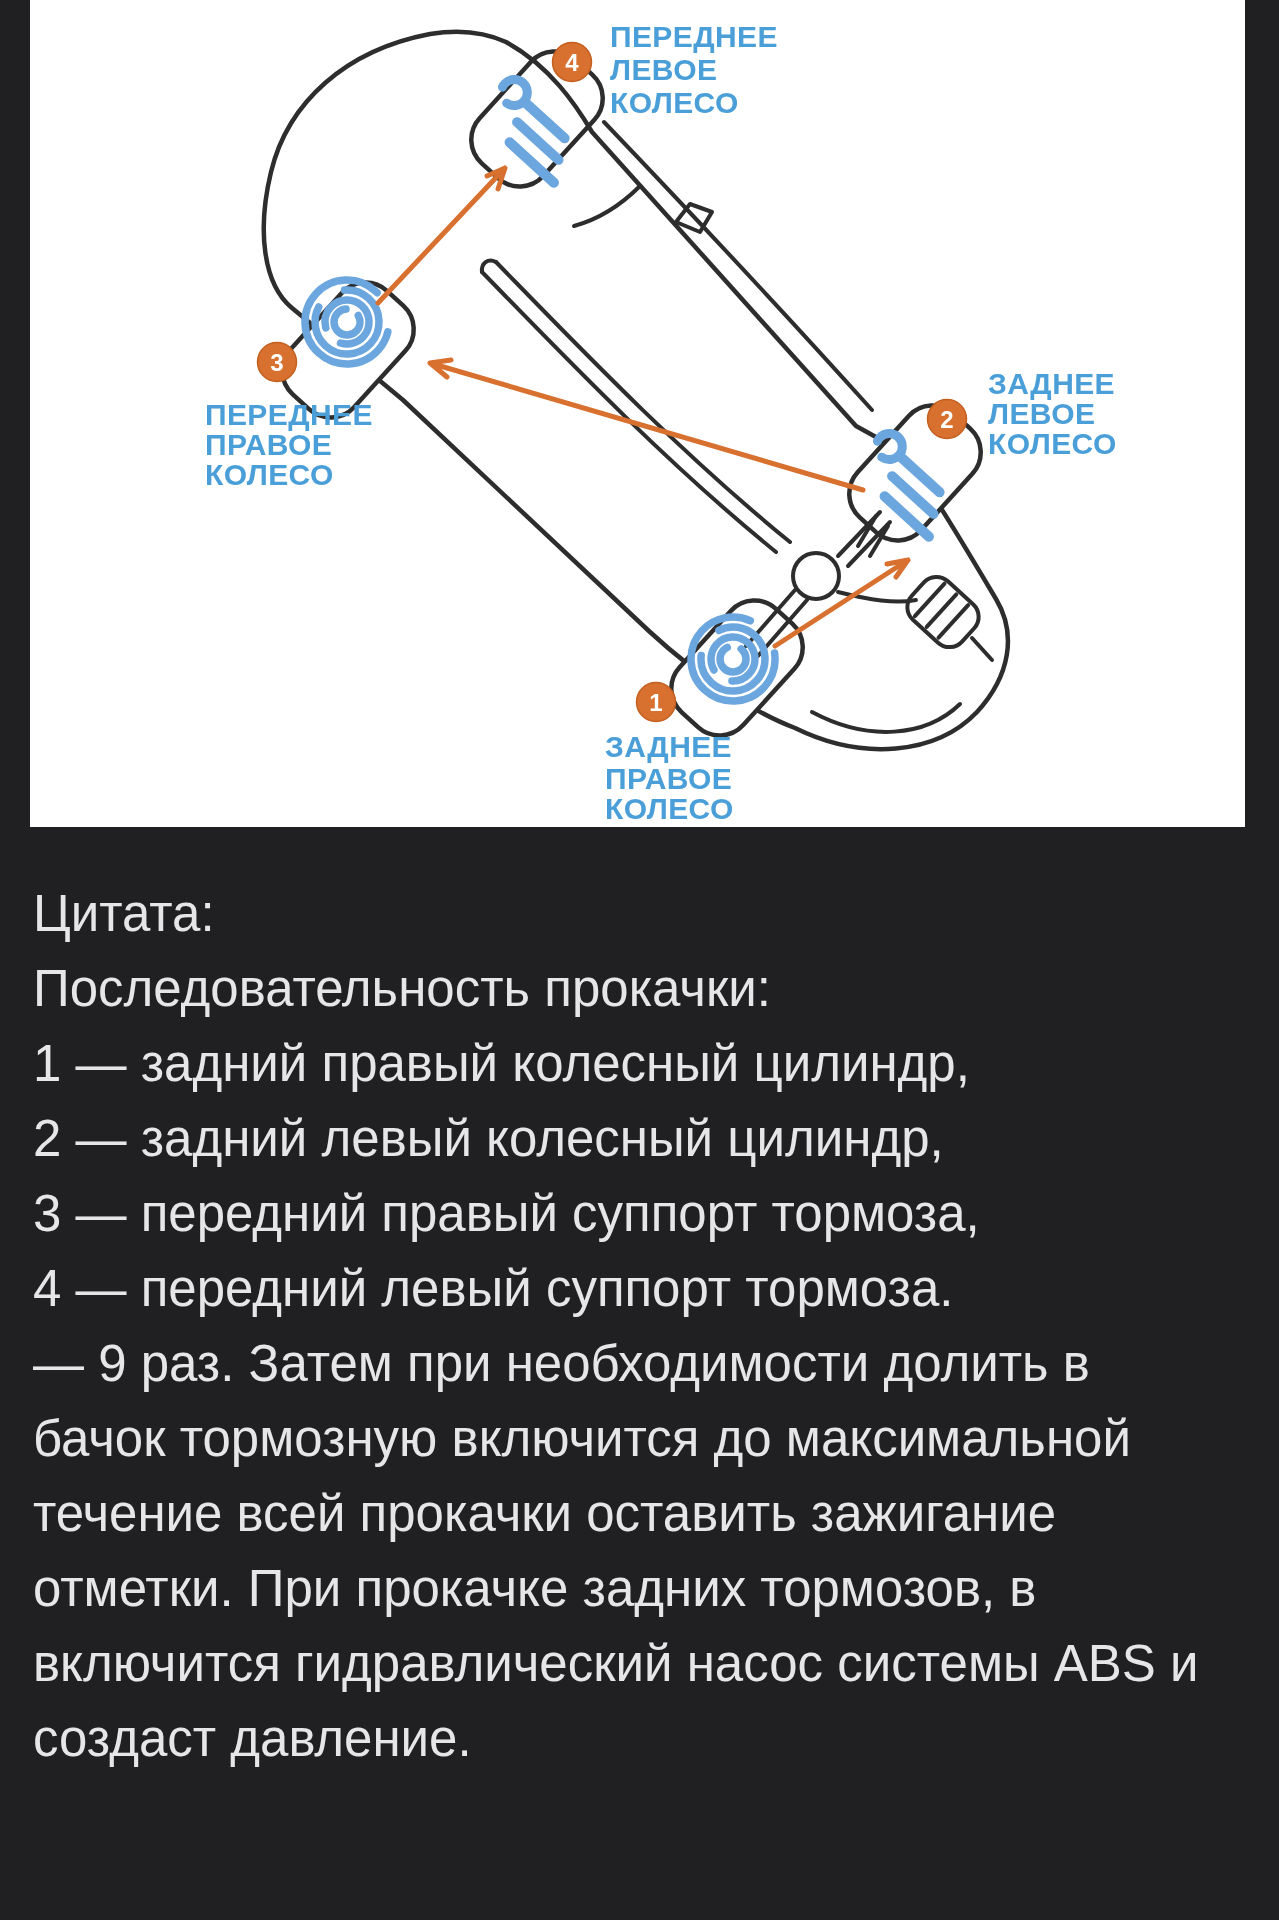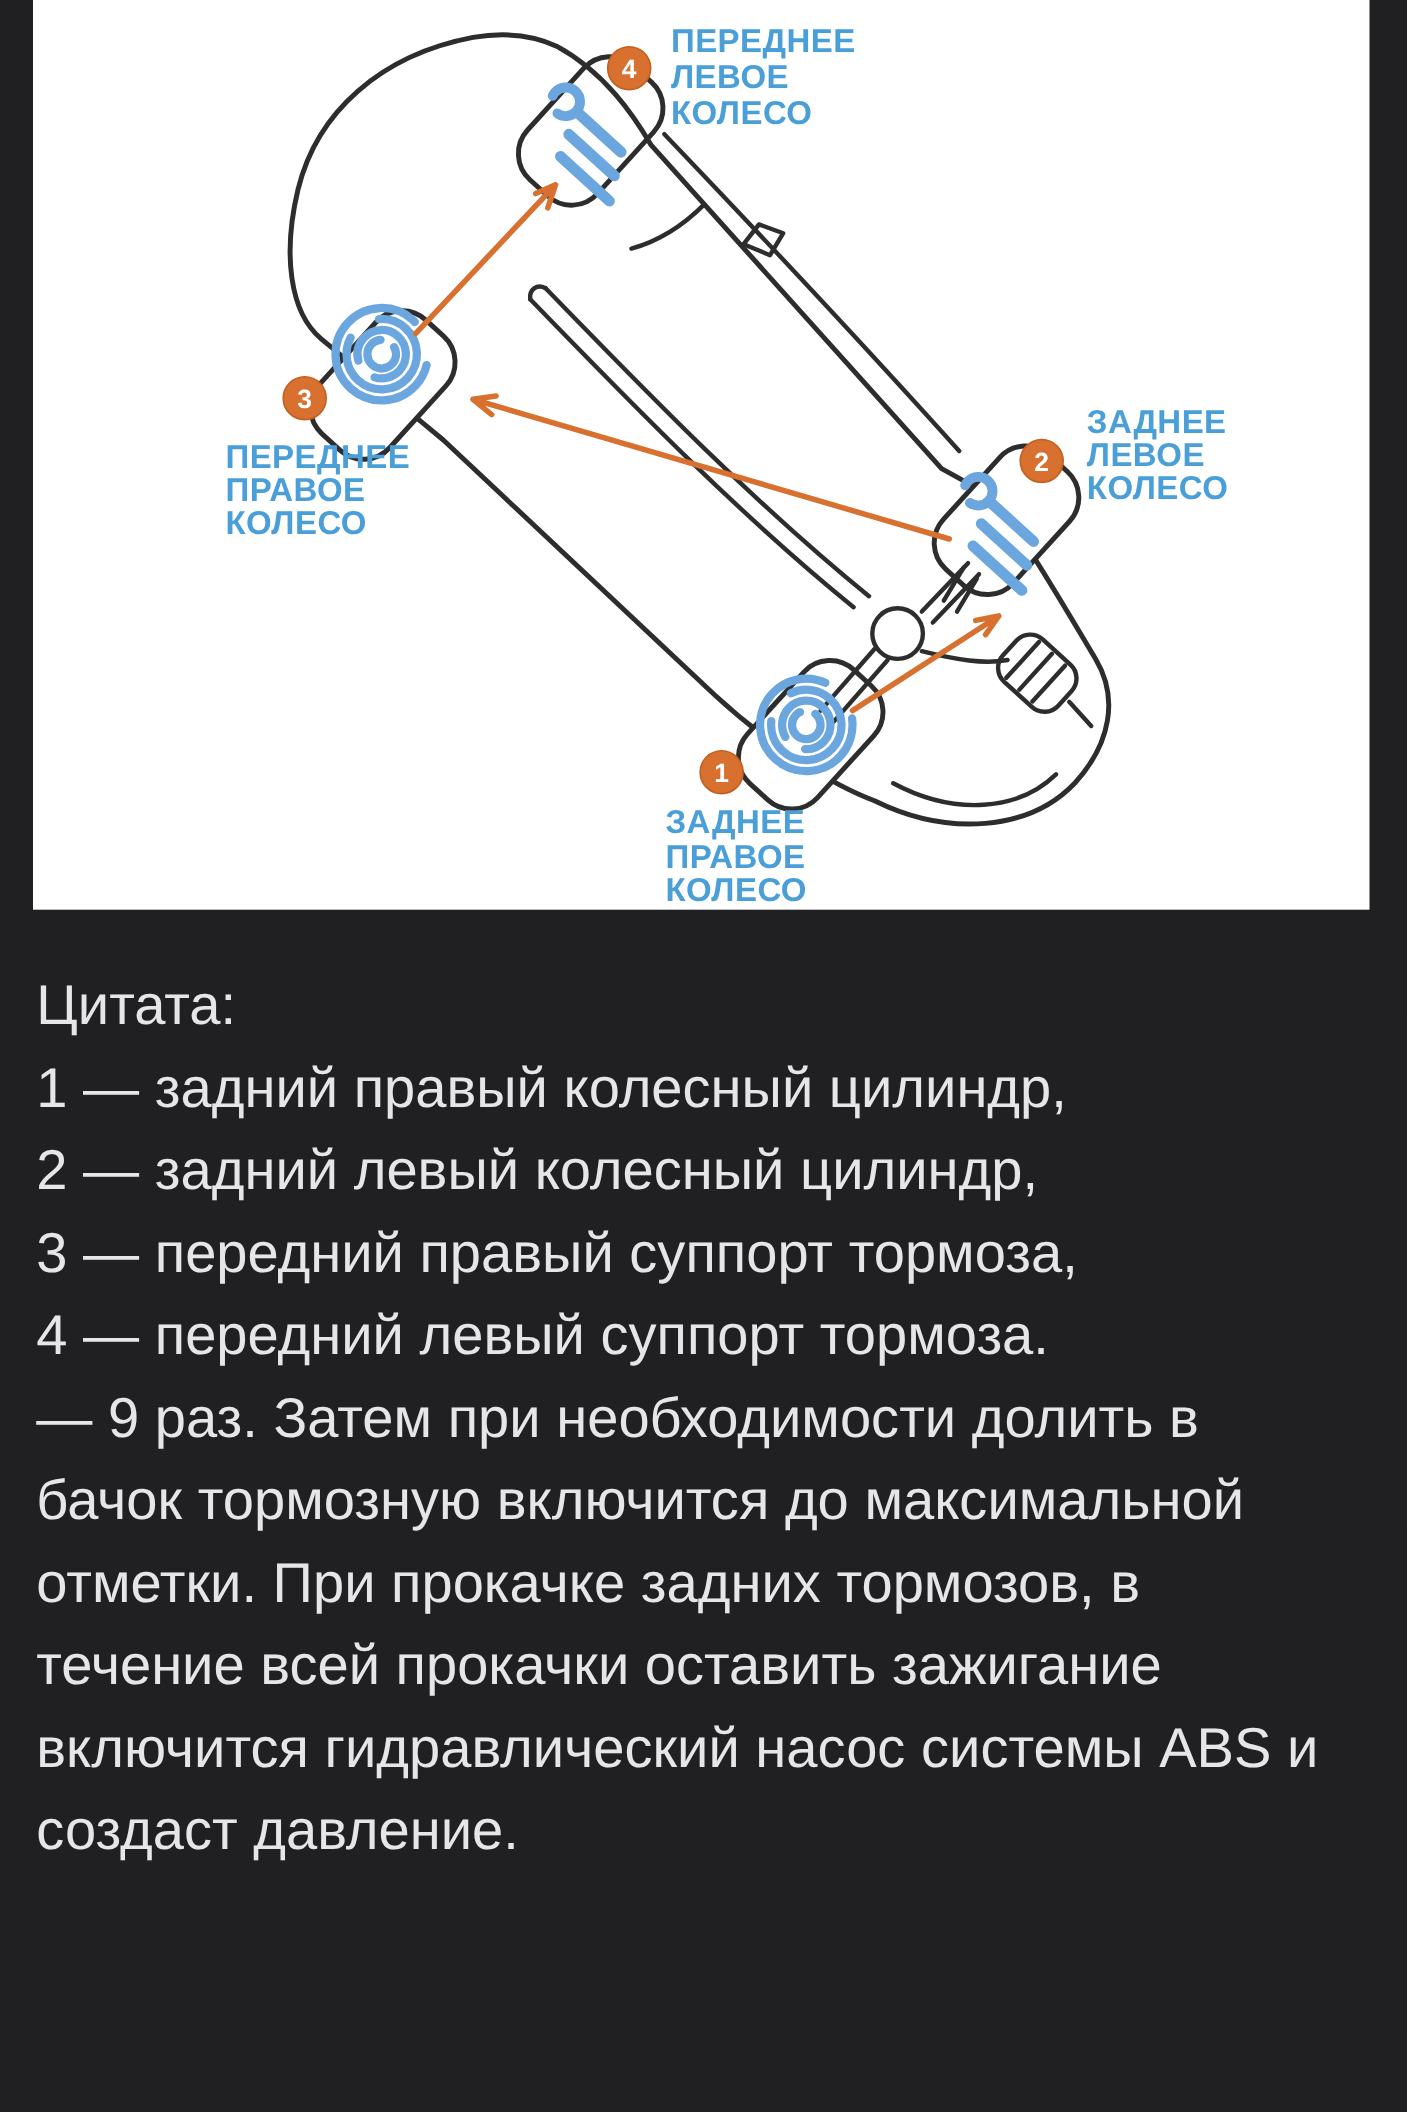--- a/index.html
+++ b/index.html
@@ -165,25 +165,26 @@
       <g>
         <text class="wheel-label" x="610" y="47">ПЕРЕДНЕЕ</text>
         <text class="wheel-label" x="610" y="80">ЛЕВОЕ</text>
         <text class="wheel-label" x="610" y="113">КОЛЕСО</text>
       </g>
     </svg>
   </div>
 
   <div class="quote">
     <div class="line">Цитата:</div>
+    <div class="line">Последовательность прокачки:</div>
     <div class="line">1 — задний правый колесный цилиндр,</div>
     <div class="line">2 — задний левый колесный цилиндр,</div>
     <div class="line">3 — передний правый суппорт тормоза,</div>
     <div class="line">4 — передний левый суппорт тормоза.</div>
     <div class="line">— 9 раз. Затем при необходимости долить в</div>
     <div class="line">бачок тормозную включится до максимальной</div>
+    <div class="line">течение всей прокачки оставить зажигание</div>
     <div class="line">отметки. При прокачке задних тормозов, в</div>
-    <div class="line">течение всей прокачки оставить зажигание</div>
     <div class="line">включится гидравлический насос системы ABS и</div>
     <div class="line">создаст давление.</div>
   </div>
 
 </div>
 
 </body></html>

